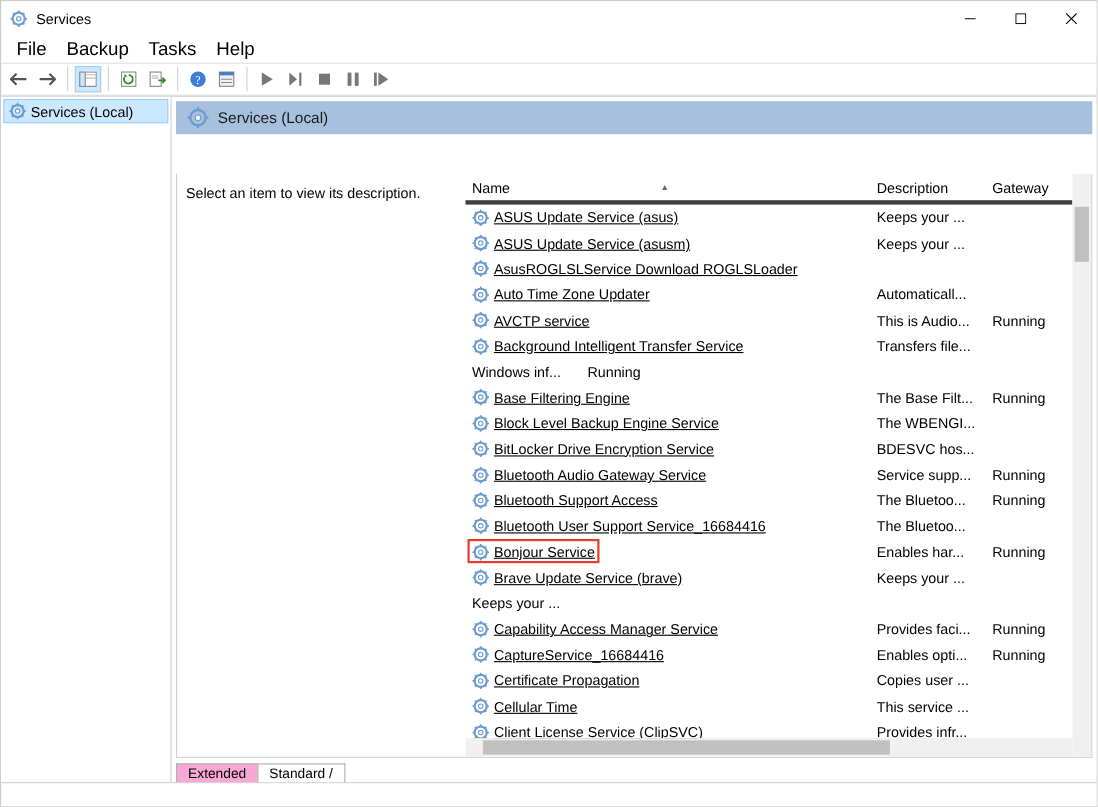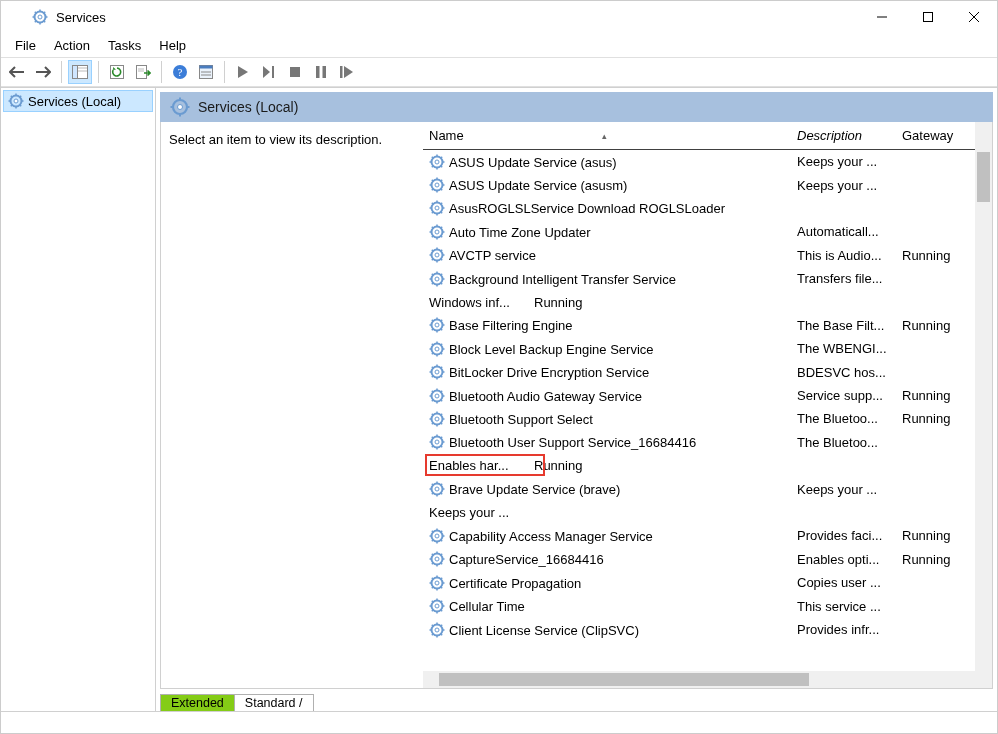--- a/index.html
+++ b/index.html
@@ -1,63 +1,63 @@
 <!DOCTYPE html>
 <html><head>
 <meta charset="utf-8">
 <style>
   * { box-sizing: border-box; }
   html, body { margin: 0; padding: 0; font-family: "Segoe UI", Tahoma, sans-serif; font-size: 13px; color: #000; background: #fff; height: 100%; }
   .window { width: 998px; height: 734px; display: flex; flex-direction: column; border: 1px solid #ccc; }
-  .titlebar { display: flex; align-items: center; height: 32px; padding-left: 8px; margin-left: 23px; }
+  .titlebar { display: flex; align-items: center; height: 32px; padding-left: 8px; }
   .titlebar .app-icon { width:16px; height:16px; margin-right:8px; }
   .titlebar .title { flex:1; font-size:13px; }
   .titlebar .win-controls { display:flex; }
   .titlebar .win-btn { width:46px; height:32px; display:flex; align-items:center; justify-content:center; }
   .menubar { height:24px; display:flex; align-items:center; padding-left:6px; gap:2px; }
-  .menubar .menu-item { padding:2px 8px; font-size:13px; }
+  .menubar .menu-item { padding:2px 8px; font-size:17px; }
   .toolbar { height:30px; display:flex; align-items:center; padding-left:4px; border-top:1px solid #e0e0e0; border-bottom:1px solid #e0e0e0; gap:2px; }
   .toolbar .tb-btn { width:24px; height:24px; display:flex; align-items:center; justify-content:center; border:1px solid transparent; }
   .toolbar .tb-btn.active { background:#cce8ff; border:1px solid #99d1ff; }
   .toolbar .sep { width:1px; height:22px; background:#d0d0d0; margin:0 4px; }
   .body { flex:1; display:flex; min-height:0; border-top:1px solid #d0d0d0; }
   .tree-pane { width:155px; border-right:1px solid #d0d0d0; background:#fff; padding:2px; }
   .tree-item { display:flex; align-items:center; gap:4px; padding:2px 4px; border:1px solid #99d1ff; background:#cce8ff; font-size:13px; }
   .tree-item .app-icon { width:16px; height:16px; }
   .right-area { flex:1; display:flex; flex-direction:column; min-width:0; }
   .content { flex:1; display:flex; flex-direction:column; min-height:0; padding:4px 4px 0 4px; }
   .header-bar { height:30px; background:#a7c0de; display:flex; align-items:center; padding-left:10px; gap:8px; border-radius:0; }
   .header-bar .hdr-icon { width:20px; height:20px; }
   .header-bar .hdr-text { font-size:14px; color:#1a1a1a; }
-  .split { flex:1; display:flex; min-height:0; border:1px solid #d0d0d0; border-top:none; }
+  .split { flex:1; display:flex; min-height:0; border:1px solid #d0d0d0; border-top:none;margin-top:36px; }
   .desc-pane { width:262px; padding:10px 8px; font-size:13px; }
   .list-pane { flex:1; position:relative; display:flex; min-width:0; }
   .list-scroll { flex:1; overflow:hidden; position:relative; }
-  .list-headers { display:flex; height:28px; align-items:center; border-bottom:1px solid #404040; font-size:13px; color:#000; }
+  .list-headers { display:flex; height:28px; align-items:center; border-bottom:4px solid #404040; font-size:13px; color:#000; }
   .list-headers .col { padding:0 6px; display:flex; align-items:center; height:100%; }
   .list-headers .col.name { width:368px; justify-content:space-between; }
-  .list-headers .col.desc { width:105px;font-style:italic; }
+  .list-headers .col.desc { width:105px; }
   .list-headers .col.status { width:75px; }
   .list-headers .sort-caret { font-size:9px; color:#666; margin-left:auto; margin-right:auto; position:relative; }
   .rows { overflow-y:hidden; }
   .row { display:flex; align-items:center; height:23.4px; font-size:13px; }
   .row .cell { overflow:hidden; white-space:nowrap; text-overflow:clip; padding:0 6px; }
-  .row .cell.name { width:368px; display:flex; align-items:flex-end; gap:4px; }
+  .row .cell.name { width:368px; display:flex; align-items:center; gap:4px;text-decoration:underline; }
   .row .cell.name .svc-icon { width:16px; height:16px; flex-shrink:0; }
   .row .cell.desc { width:105px; }
   .row .cell.status { width:75px; }
   .highlight-box { position:absolute; border:2px solid #e63a2e; pointer-events:none; }
   .vscroll { width:17px; background:#f0f0f0; position:relative; }
   .vscroll .thumb { position:absolute; left:2px; right:2px; top:30px; height:50px; background:#c0c0c0; }
   .hscroll-area { height:17px; display:flex; }
   .hscroll-track { flex:1; background:#f0f0f0; position:relative; }
   .hscroll-track .thumb { position:absolute; top:2px; bottom:2px; left:16px; width:370px; background:#c0c0c0; }
   .tabs { display:flex; height:22px; align-items:flex-end; padding-left:4px; }
   .tab { font-size:12.5px; padding:1px 10px; border:1px solid #b0b0b0; border-bottom:none; background:#fff; position:relative; margin-right:-1px; }
-  .tab.inactive { background:#84cc16; }
+  .tab.inactive { background:#f9a8d4; }
   .statusbar { height:22px; border-top:1px solid #d0d0d0; }
   svg { display:block; }
 </style>
 </head>
 <body>
 
 <svg width="0" height="0" style="position:absolute">
   <defs>
     <g id="gear-icon">
       <circle cx="8" cy="8" r="5.5" fill="none" stroke="#6b9bd1" stroke-width="2"></circle>
@@ -108,21 +108,21 @@
         <svg width="10" height="10" viewBox="0 0 10 10">
             <line x1="0" y1="0" x2="10" y2="10" stroke="#000" stroke-width="1"></line>
             <line x1="10" y1="0" x2="0" y2="10" stroke="#000" stroke-width="1"></line>
           </svg>
       </div>
     </div>
   </div>
 
   <div class="menubar">
     <div class="menu-item">File</div>
-    <div class="menu-item">Action</div>
+    <div class="menu-item">Backup</div>
     <div class="menu-item">Tasks</div>
     <div class="menu-item">Help</div>
   </div>
 
   <div class="toolbar">
     <div class="tb-btn">
       <svg width="16" height="12" viewBox="0 0 16 12">
           <path d="M6 1 L1 6 L6 11 M1 6 H15" fill="none" stroke="#555" stroke-width="2"></path>
         </svg>
     </div>
@@ -344,36 +344,42 @@
                       <span>Bluetooth Audio Gateway Service</span>
                     </div>
                     <div class="cell desc">Service supp...</div>
                     <div class="cell status">Running</div>
                   </div>
                   <div class="row">
                     <div class="cell name">
                       <svg class="svc-icon" viewBox="0 0 16 16">
                         <use href="#gear-icon"></use>
                       </svg>
-                      <span>Bluetooth Support Select</span>
+                      <span>Bluetooth Support Access</span>
                     </div>
                     <div class="cell desc">The Bluetoo...</div>
                     <div class="cell status">Running</div>
                   </div>
                   <div class="row">
                     <div class="cell name">
                       <svg class="svc-icon" viewBox="0 0 16 16">
                         <use href="#gear-icon"></use>
                       </svg>
                       <span>Bluetooth User Support Service_16684416</span>
                     </div>
                     <div class="cell desc">The Bluetoo...</div>
                     <div class="cell status"></div>
                   </div>
                   <div class="row">
+                    <div class="cell name">
+                      <svg class="svc-icon" viewBox="0 0 16 16">
+                        <use href="#gear-icon"></use>
+                      </svg>
+                      <span>Bonjour Service</span>
+                    </div>
                     <div class="cell desc">Enables har...</div>
                     <div class="cell status">Running</div>
                   </div>
                   <div class="row">
                     <div class="cell name">
                       <svg class="svc-icon" viewBox="0 0 16 16">
                         <use href="#gear-icon"></use>
                       </svg>
                       <span>Brave Update Service (brave)</span>
                     </div>

